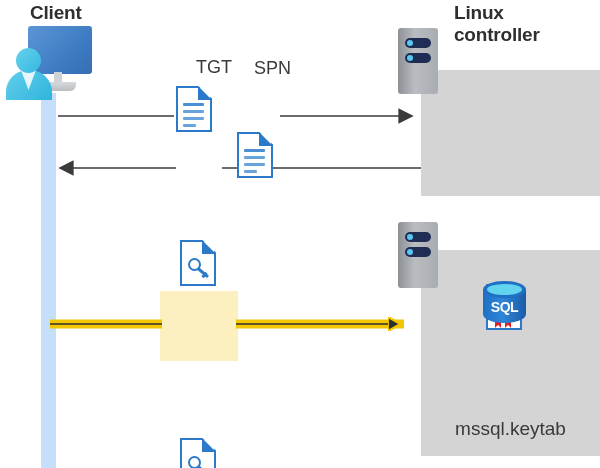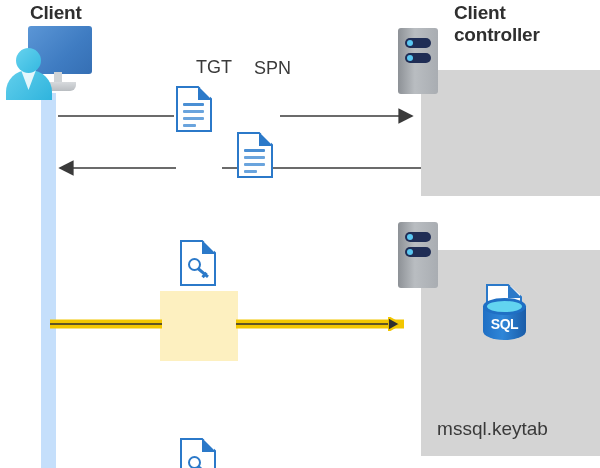--- a/index.html
+++ b/index.html
@@ -140,41 +140,41 @@
     position:absolute;left:3px;top:3px;width:13px;height:13px;border-radius:50%;
     background:#f5c518;
   }
   #cert .rib1,#cert .rib2{
     position:absolute;top:32px;width:6px;height:12px;background:#e02020;
   }
   #cert .rib1{left:9px;clip-path:polygon(0 0,100% 0,100% 100%,50% 72%,0 100%);}
   #cert .rib2{left:19px;clip-path:polygon(0 0,100% 0,100% 100%,50% 72%,0 100%);}
 
   
-  #sqldb{left:483px;top:281px;width:43px;height:50px;margin-top:17px;}
+  #sqldb{left:483px;top:281px;width:43px;height:50px;}
   #sqldb .body{
     position:absolute;left:0;top:8px;width:43px;height:34px;
     background:linear-gradient(to right,#1f6fc4 0%,#2f86d8 45%,#1a5ca8 100%);
     border-radius:0 0 21px 21px/0 0 9px 9px;
   }
   #sqldb .top{
     position:absolute;left:0;top:0px;width:43px;height:17px;border-radius:50%;
     background:#1f6fc4;
   }
   #sqldb .top i{
     position:absolute;left:4px;top:3px;width:35px;height:11px;border-radius:50%;
     background:#62d4f0;
   }
   #sqldb .sqltext{
     position:absolute;left:0;top:18px;width:43px;text-align:center;
     color:#ffffff;font-size:14px;font-weight:bold;letter-spacing:-0.5px;
   }
 
   #keytab-label{
-    left:403px;top:418px;width:179px;text-align:center;
+    left:421px;top:418px;width:179px;text-align:center;
     font-size:19px;color:#3a3a3a;
   }
 
   
   #wires{position:absolute;left:0;top:0;width:600px;height:468px;}
 
   
   #highlight{
     left:160px;top:291px;width:78px;height:70px;background:#fdf0c0;
   }
@@ -257,21 +257,21 @@
   </div>
 
   <div class="abs doc" id="doc-key-auth">
     <div class="sheet"></div>
     <div class="fold"></div>
     <div class="keyring"></div>
     <div class="keyshaft"></div>
 
   </div>
 
-  <div class="abs title" id="dc-title">Client controller</div>
+  <div class="abs title" id="dc-title">Linux controller</div>
 
   <div class="abs server" id="dc-server">
     <div class="bar b1">
         <i></i>
       </div>
     <div class="bar b2">
         <i></i>
       </div>
   </div>
 

